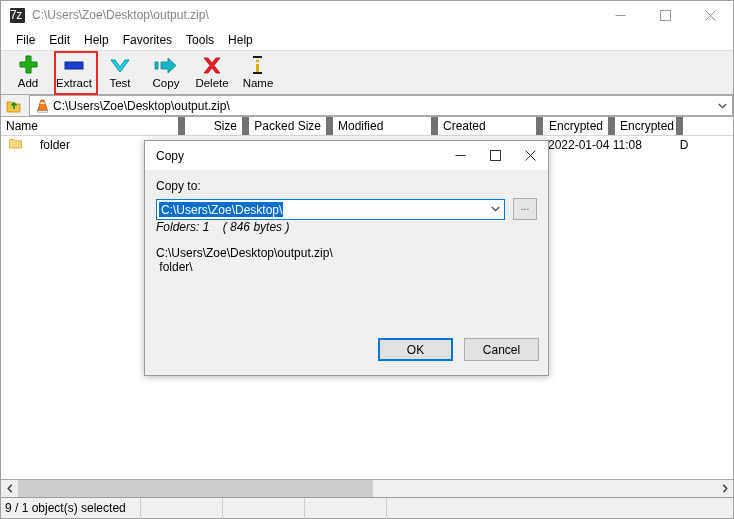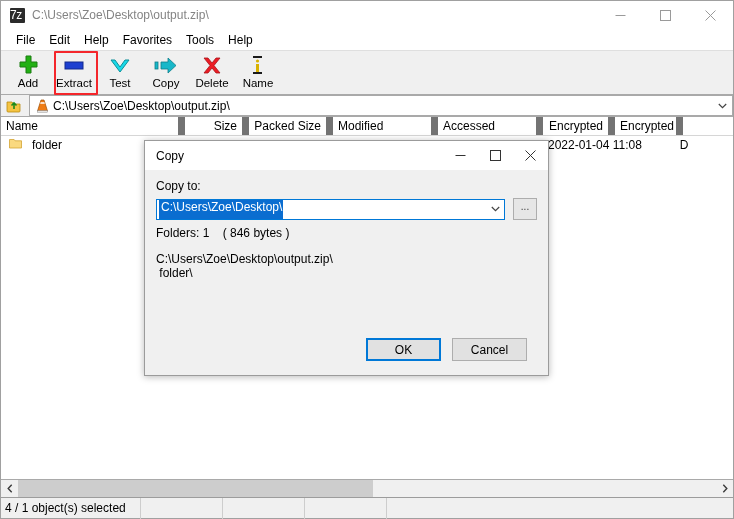--- a/index.html
+++ b/index.html
@@ -197,21 +197,21 @@
   .fcell {
     height: 18px;
     line-height: 18px;
     padding: 0 5px;
     white-space: nowrap;
     overflow: hidden;
     flex: 0 0 auto;
   }
   .fcell.right { text-align: right; }
   .fcell.center { text-align: center; }
-  .fcell.name { display: flex; align-items: center; gap: 10px; padding-left: 8px; }
+  .fcell.name { display: flex; align-items: center; gap: 18px; padding-left: 8px; }
 
   
   .hscroll {
     height: 18px;
     background: #f0f0f0;
     border-top: 1px solid #a9a9a9;
     display: flex;
     align-items: center;
     flex: 0 0 auto;
   }
@@ -309,21 +309,21 @@
     background: #ffffff;
     border: 1px solid #0078d7;
     display: flex;
     align-items: center;
     overflow: hidden;
   }
   .combo-val {
     font-size: 12px;
     background: #0a6dd0;
     color: #ffffff;
-    padding: 1px 1px 6px 2px;
+    padding: 1px 1px 0 2px;
     margin-left: 2px;
     white-space: nowrap;
   }
   .combo-arrow {
     margin-left: auto;
     width: 18px;
     display: flex; align-items: center; justify-content: center;
     color: #4a4a4a;
     flex: 0 0 auto;
   }
@@ -335,33 +335,34 @@
     display: flex; align-items: center; justify-content: center;
     flex: 0 0 auto;
     color: #3a3a3a;
     font-size: 10px;
     line-height: 10px;
     padding-bottom: 4px;
   }
   .dlg-info {
     font-size: 12px;
     color: #000000;
-    margin-top: 6px;
+    margin-top: 0;
     white-space: pre;
+    font-style: italic;
   }
   .dlg-paths {
     font-size: 12px;
     color: #000000;
     margin-top: 12px;
     white-space: pre;
     line-height: 14px;
   }
   .dlg-buttons {
     position: absolute;
-    right: 21px; bottom: 14px;
+    right: 9px; bottom: 14px;
     display: flex;
     gap: 11px;
   }
   .dlg-btn {
     width: 75px; height: 23px;
     background: #e1e1e1;
     border: 1px solid #adadad;
     font-size: 12px;
     color: #000000;
     display: flex;
@@ -494,21 +495,21 @@
           <path d="M0.8 1 L4.5 4.6 L8.2 1" fill="none" stroke="#444" stroke-width="1.2"></path>
         </svg>
     </div>
   </div>
 
   <div class="colheaders">
     <div class="colh" style="width:184px">Name</div>
     <div class="colh right" style="width:64px">Size</div>
     <div class="colh right" style="width:84px">Packed Size</div>
     <div class="colh" style="width:105px">Modified</div>
-    <div class="colh" style="width:105px">Accessed</div>
+    <div class="colh" style="width:105px">Created</div>
     <div class="colh right" style="width:72px">Encrypted</div>
     <div class="colh right" style="width:68px">Encrypted</div>
 
   </div>
 
   <div class="filelist">
     <div class="frow">
       <div class="fcell name" style="width:184px">
         <span>
           <svg width="13" height="11" viewBox="0 0 13 11">
@@ -538,21 +539,21 @@
       <div class="hs-thumb"></div>
     </div>
     <div class="hs-arrow">
       <svg width="6" height="9" viewBox="0 0 6 9">
           <path d="M1.3 0.8 L4.8 4.5 L1.3 8.2" fill="none" stroke="#3a3a3a" stroke-width="1.4"></path>
         </svg>
     </div>
   </div>
 
   <div class="statusbar">
-    <div class="sb-cell" style="width:140px">4 / 1 object(s) selected</div>
+    <div class="sb-cell" style="width:140px">9 / 1 object(s) selected</div>
     <div class="sb-cell" style="width:82px"></div>
     <div class="sb-cell" style="width:82px"></div>
     <div class="sb-cell" style="width:82px"></div>
     <div class="sb-cell" style="width:346px; border-right:none;"></div>
   </div>
 
   <div class="dialog">
     <div class="dlg-titlebar">
       <div class="dlg-title">Copy</div>
       <div class="dlg-tb-buttons">

